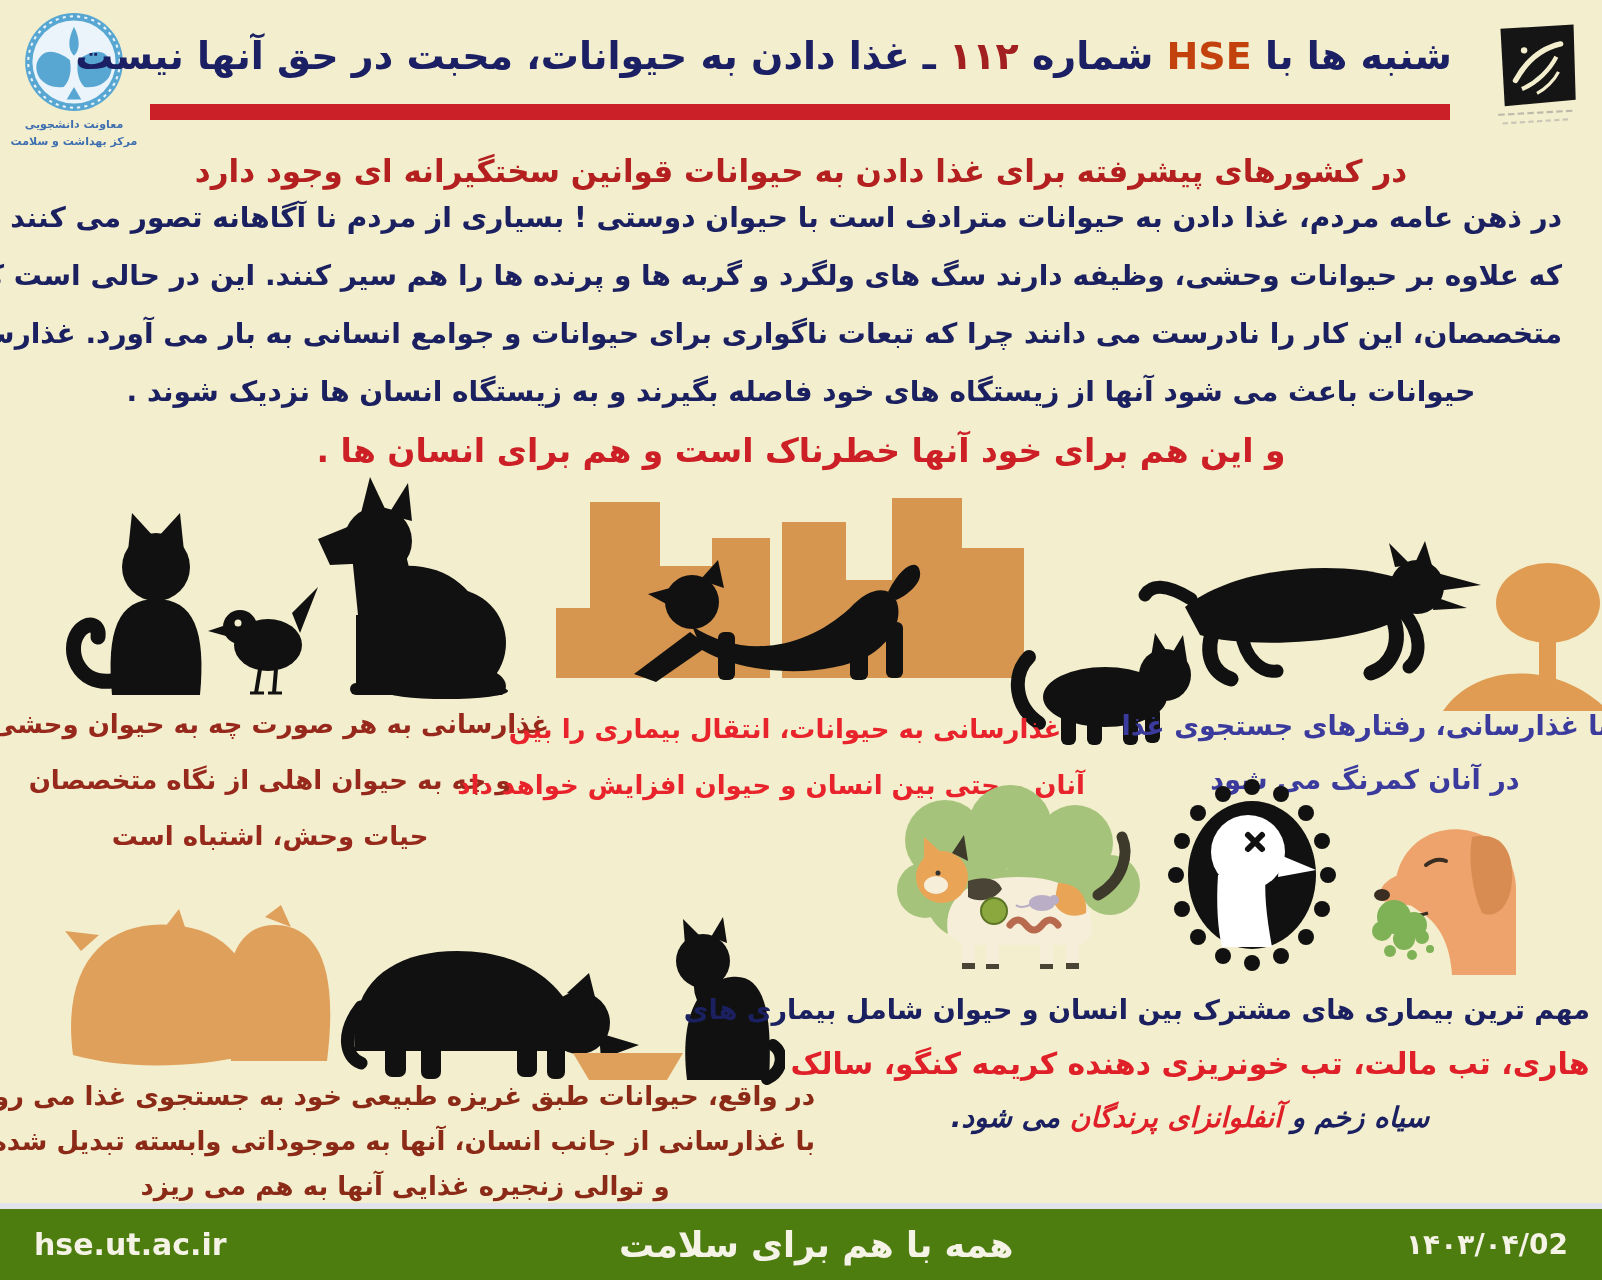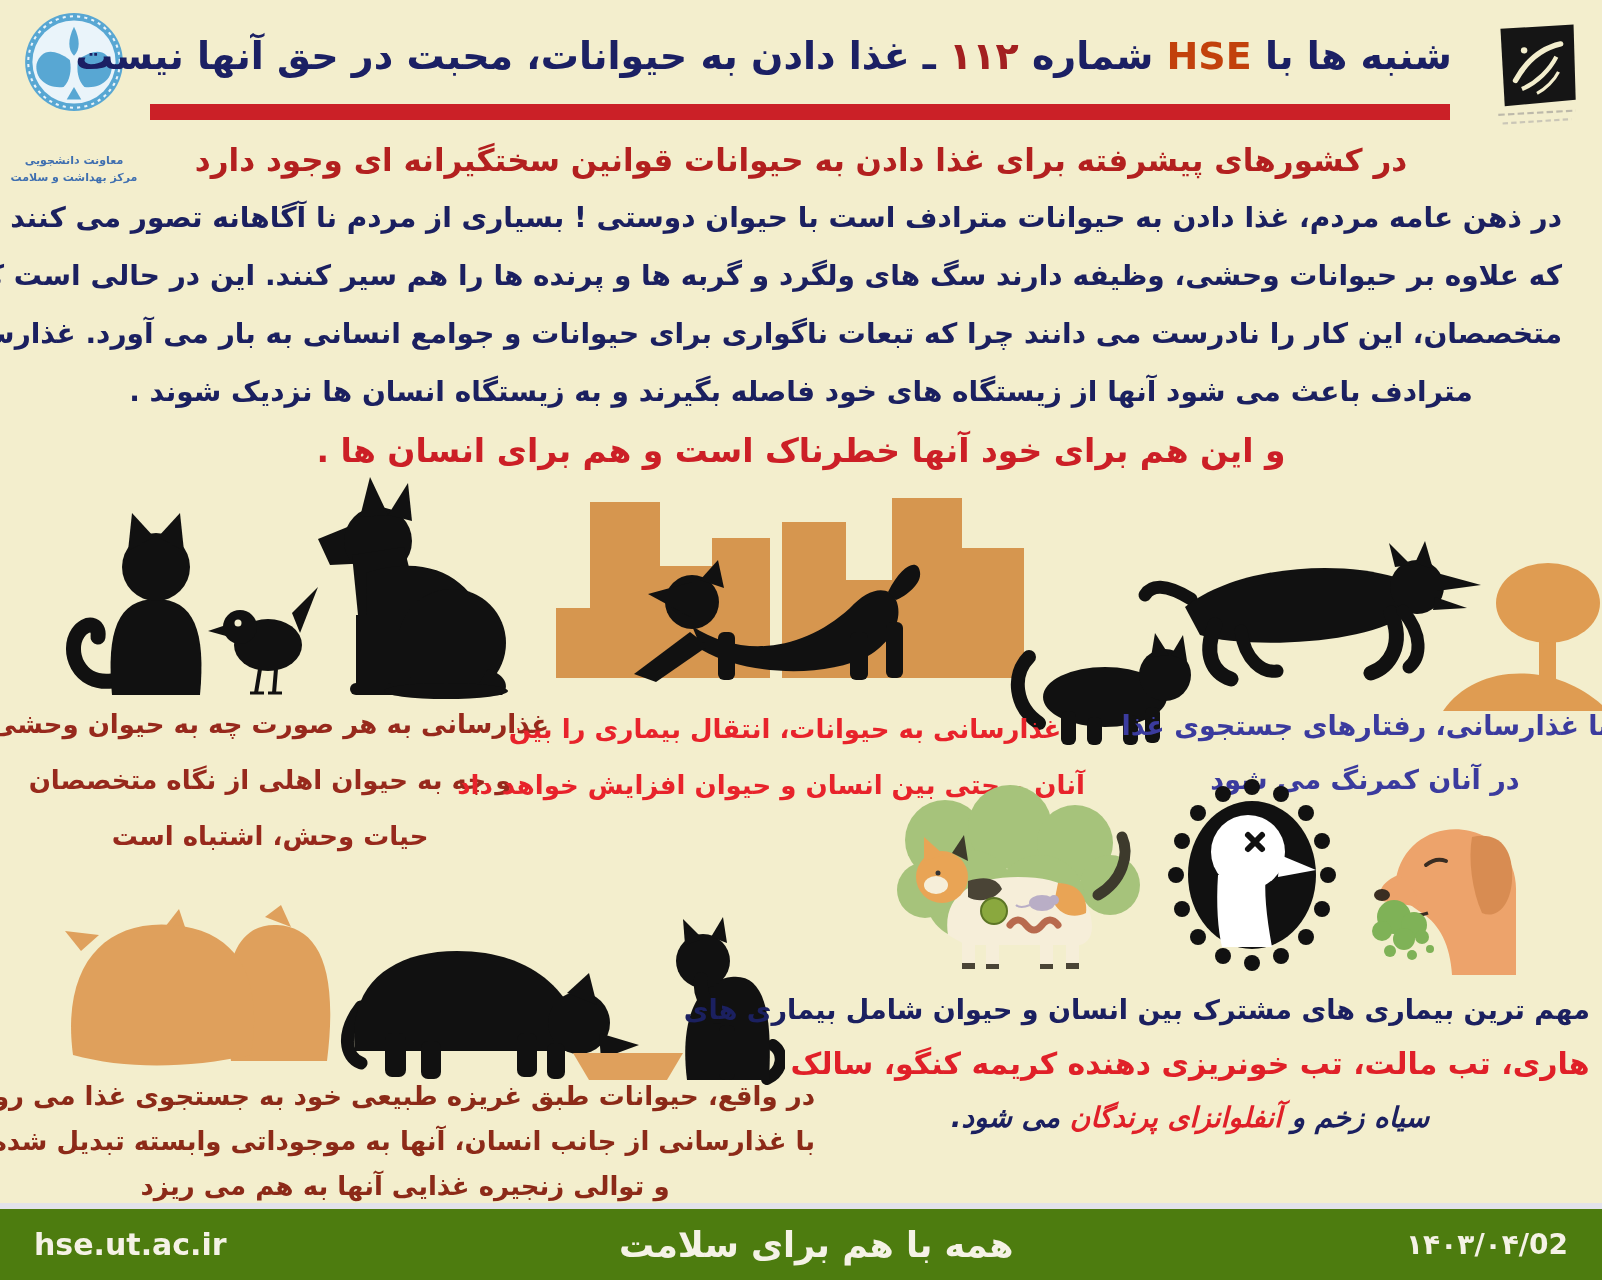--- a/index.html
+++ b/index.html
@@ -56,21 +56,21 @@
 
   <svg class="abs ut-logo" style="height:104px;" viewBox="0 0 100 100">
     <circle cx="50" cy="50" r="47" fill="#58a7d3"></circle>
     <circle cx="50" cy="50" r="40" fill="#eaf4fa"></circle>
     <circle cx="50" cy="50" r="44" fill="none" stroke="#eaf4fa" stroke-width="2" stroke-dasharray="3,4"></circle>
     <path d="M50,16 C56,28 56,38 50,44 C44,38 44,28 50,16 Z" fill="#58a7d3"></path>
     <path d="M46,48 C30,36 18,38 14,52 C12,66 24,76 40,74 C46,68 48,58 46,48 Z" fill="#58a7d3"></path>
     <path d="M54,48 C70,36 82,38 86,52 C88,66 76,76 60,74 C54,68 52,58 54,48 Z" fill="#58a7d3"></path>
     <polygon points="50,74 43,86 57,86" fill="#58a7d3"></polygon>
   </svg>
-  <div class="abs ut-caption rtl" style="top:116px;left:6px;width:136px;margin-top:36px;">
+  <div class="abs ut-caption rtl" style="top:116px;left:6px;width:136px;">
     <div>معاونت دانشجویی</div>
     <div>مرکز بهداشت و سلامت</div>
   </div>
 
   <h1 class="abs title rtl center nowrap" style="margin:0;">
     <span>شنبه ها با</span>
     <span class="accent">HSE</span>
     <span>شماره</span>
     <span class="accent-num">۱۱۲</span>
     <span>ـ غذا دادن به حیوانات، محبت در حق آنها نیست</span>
@@ -81,25 +81,25 @@
     <path d="M20,56 C30,38 44,26 62,22" stroke="#f3eecd" stroke-width="5" fill="none" stroke-linecap="round"></path>
     <path d="M26,64 C40,58 52,46 58,34" stroke="#f3eecd" stroke-width="4" fill="none"></path>
     <path d="M40,68 C48,64 56,56 60,48" stroke="#f3eecd" stroke-width="3" fill="none"></path>
     <circle cx="28" cy="28" r="3" fill="#f3eecd"></circle>
     <path d="M4,88 L76,84" stroke="#bdb9aa" stroke-width="2" stroke-dasharray="6,3"></path>
     <path d="M8,96 L72,92" stroke="#cac6b7" stroke-width="2" stroke-dasharray="5,3"></path>
   </svg>
 
   <div class="abs red-divider"></div>
 
-  <p class="abs intro-line l1 rtl center nowrap" style="margin:0;">در کشورهای پیشرفته برای غذا دادن به حیوانات قوانین سختگیرانه ای وجود دارد</p>
+  <p class="abs intro-line l1 rtl center nowrap" style="margin:11px;">در کشورهای پیشرفته برای غذا دادن به حیوانات قوانین سختگیرانه ای وجود دارد</p>
   <p class="abs intro-line l2 rtl center nowrap" style="margin:0;">در ذهن عامه مردم، غذا دادن به حیوانات مترادف است با حیوان دوستی ! بسیاری از مردم نا آگاهانه تصور می کنند</p>
   <p class="abs intro-line l3 rtl center nowrap" style="margin:0;">که علاوه بر حیوانات وحشی، وظیفه دارند سگ های ولگرد و گربه ها و پرنده ها را هم سیر کنند. این در حالی است که</p>
   <p class="abs intro-line l4 rtl center nowrap" style="margin:0;">متخصصان، این کار را نادرست می دانند چرا که تبعات ناگواری برای حیوانات و جوامع انسانی به بار می آورد. غذارسانی به</p>
-  <p class="abs intro-line l5 rtl center nowrap" style="margin:0;">مترادف باعث می شود آنها از زیستگاه های خود فاصله بگیرند و به زیستگاه انسان ها نزدیک شوند .</p>
+  <p class="abs intro-line l5 rtl center nowrap" style="margin:0;">حیوانات باعث می شود آنها از زیستگاه های خود فاصله بگیرند و به زیستگاه انسان ها نزدیک شوند .</p>
   <p class="abs intro-line l6 rtl center nowrap" style="margin:0;">و این هم برای خود آنها خطرناک است و هم برای انسان ها .</p>
 
   <svg class="abs" style="top:455px;left:60px;width:450px;height:245px;" viewBox="0 0 450 245">
     <path d="M52,226 C18,230 6,196 18,178 C26,166 40,168 38,182" fill="none" stroke="#111" stroke-width="15" stroke-linecap="round"></path>
     <path d="M52,240 C46,176 58,144 96,144 C134,144 146,176 140,240 Z" fill="#111"></path>
     <circle cx="96" cy="112" r="34" fill="#111"></circle>
     <polygon points="68,96 72,58 94,82" fill="#111"></polygon>
     <polygon points="124,96 120,58 98,82" fill="#111"></polygon>
     <polygon points="232,158 258,132 240,178" fill="#111"></polygon>
     <ellipse cx="208" cy="190" rx="34" ry="26" fill="#111"></ellipse>

